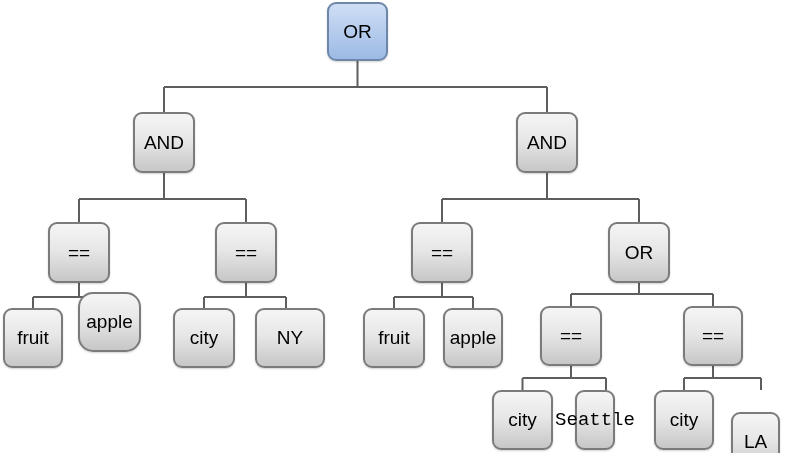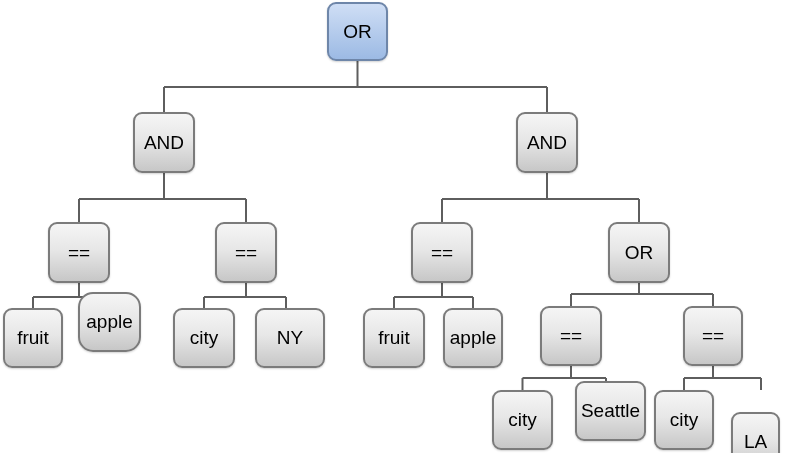--- a/index.html
+++ b/index.html
@@ -95,21 +95,21 @@
       </div>
       <div class="node gray" style="left: 540px; top: 306px; width: 62px; height: 60px;">
         <span>==</span>
       </div>
       <div class="node gray" style="left: 683px; top: 306px; width: 60px; height: 60px;">
         <span>==</span>
       </div>
       <div class="node gray" style="left: 492px; top: 390px; width: 61px; height: 60px;">
         <span>city</span>
       </div>
-      <div class="node gray" style="left: 575px; top: 381px; width: 71px; height: 60px;">
+      <div class="node gray" style="left: 575px; top: 390px; width: 40px; height: 60px; font-family: Liberation Mono, monospace;">
         <span>Seattle</span>
       </div>
       <div class="node gray" style="left: 654px; top: 390px; width: 60px; height: 60px;">
         <span>city</span>
       </div>
       <div class="node gray" style="left: 731px; top: 412px; width: 49px; height: 60px;">
         <span>LA</span>
       </div>
     </div>
 </div>

